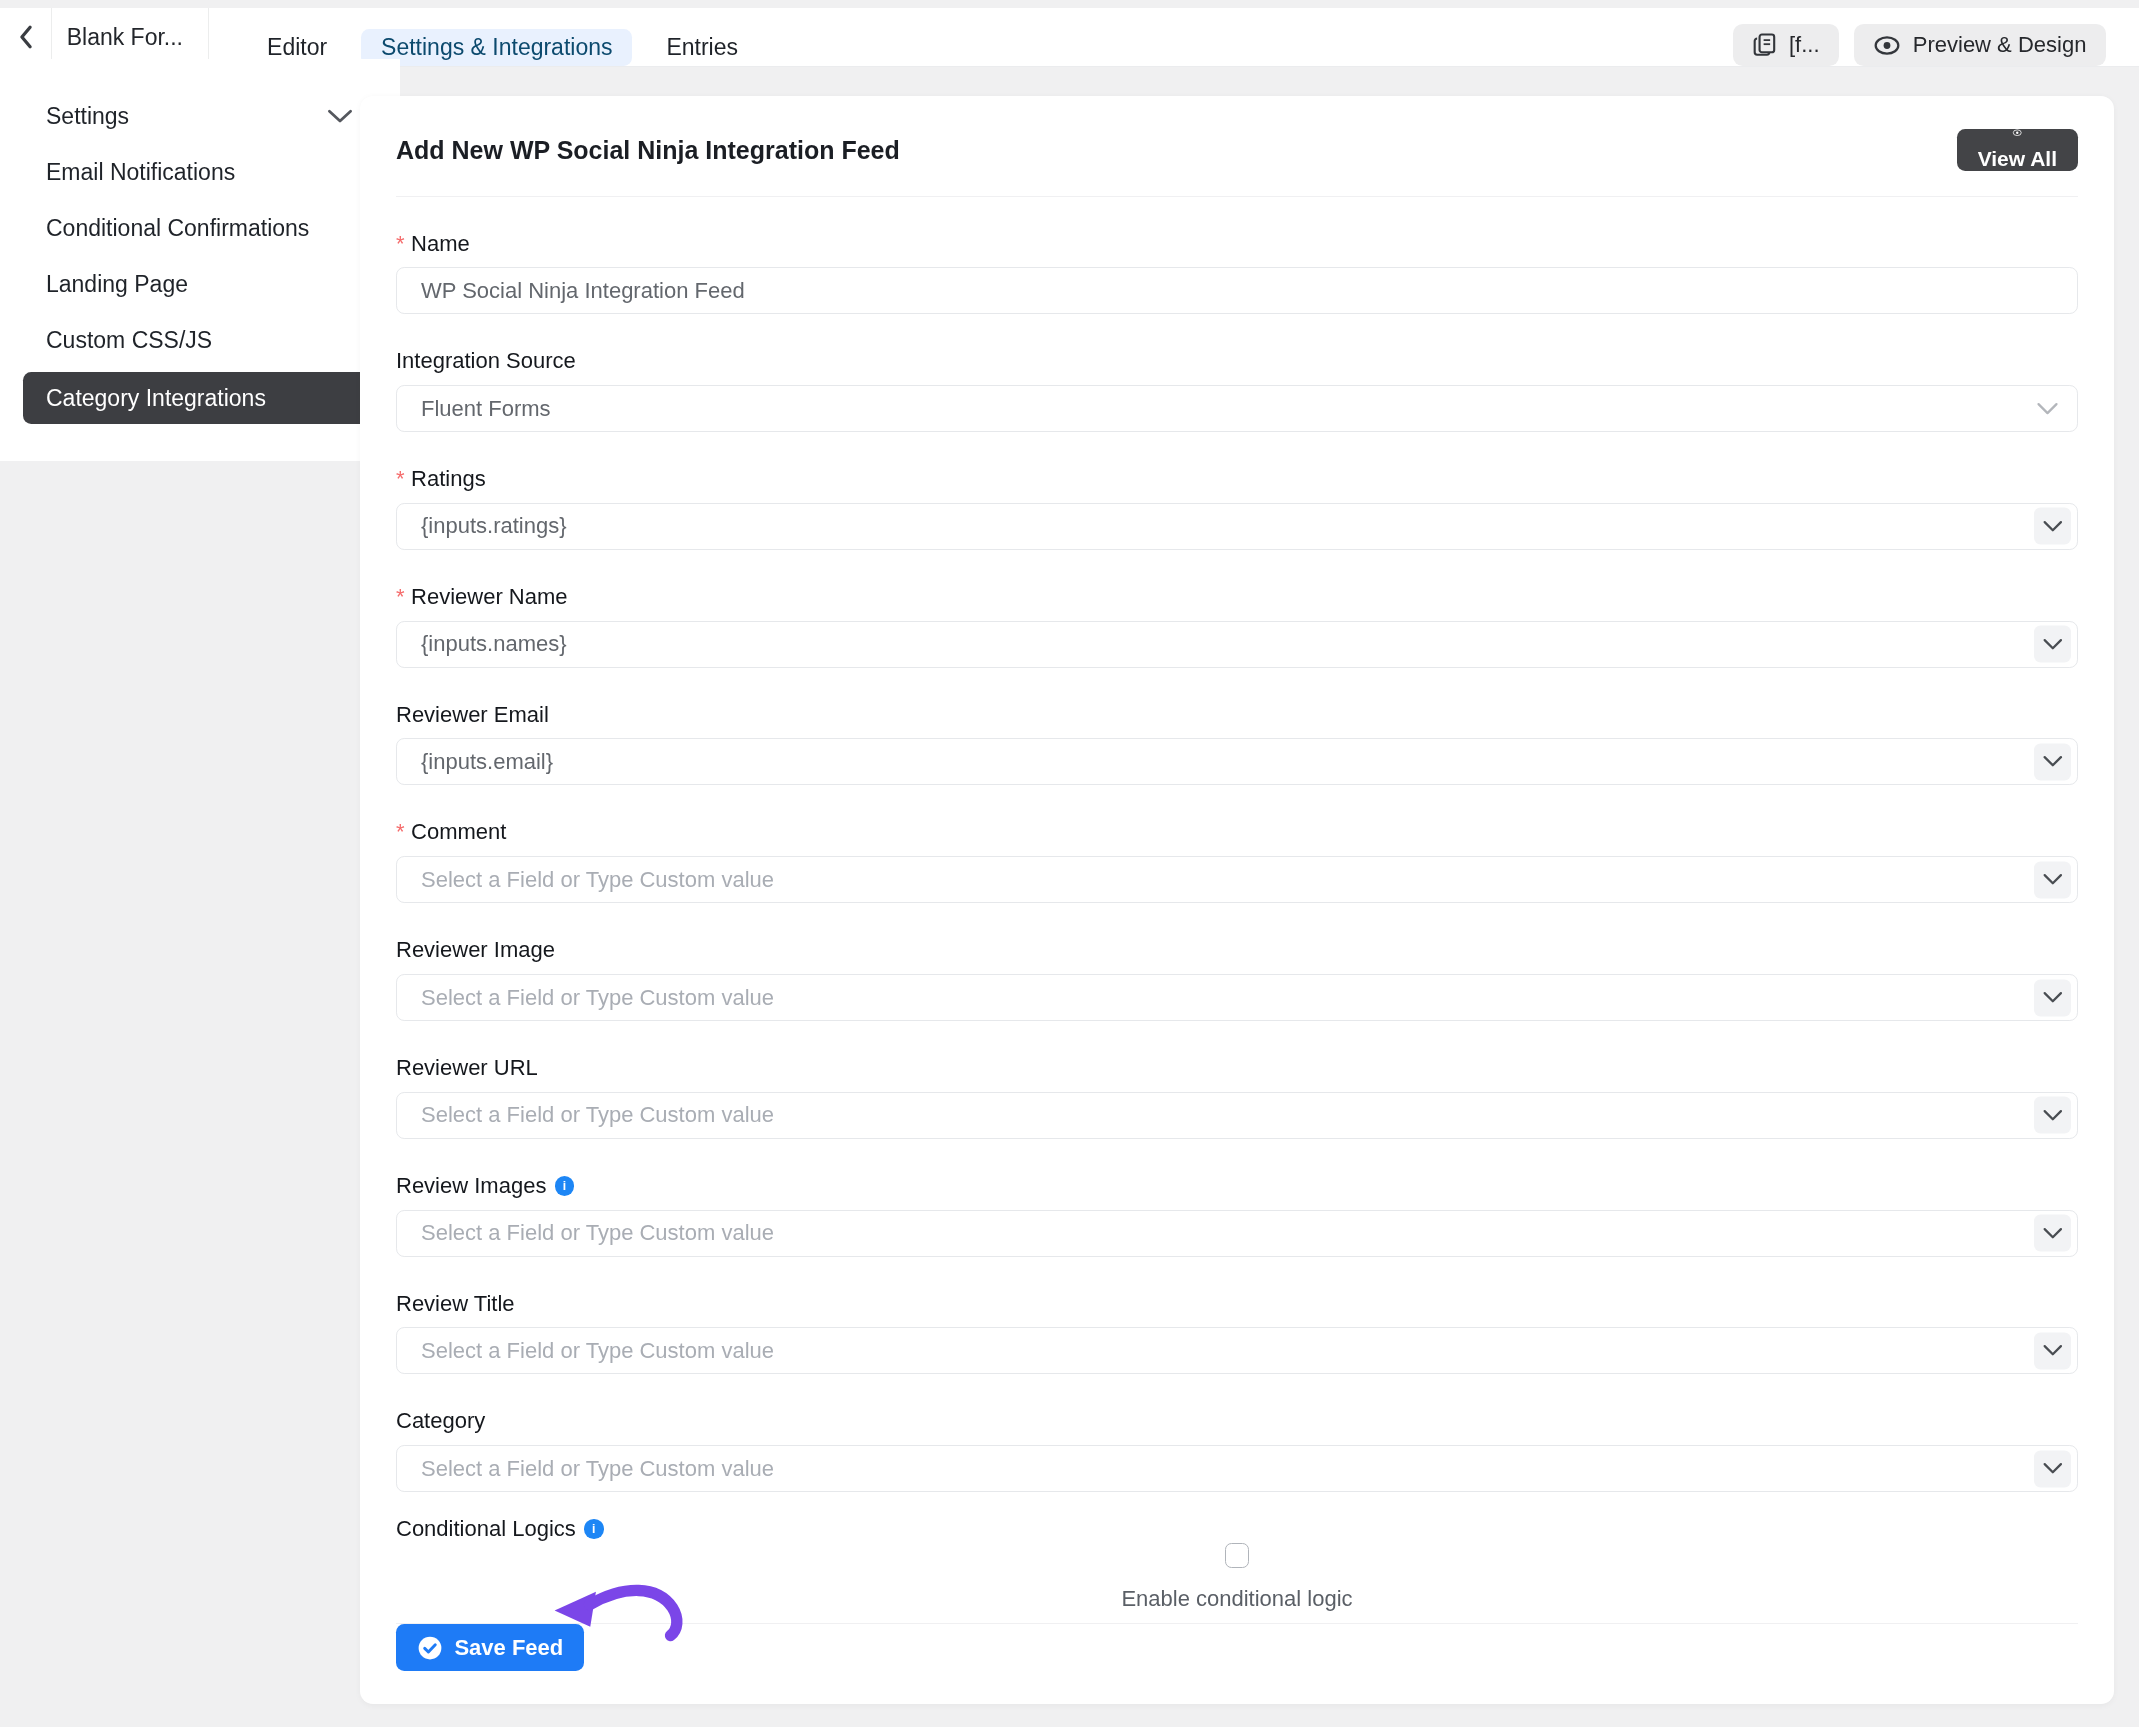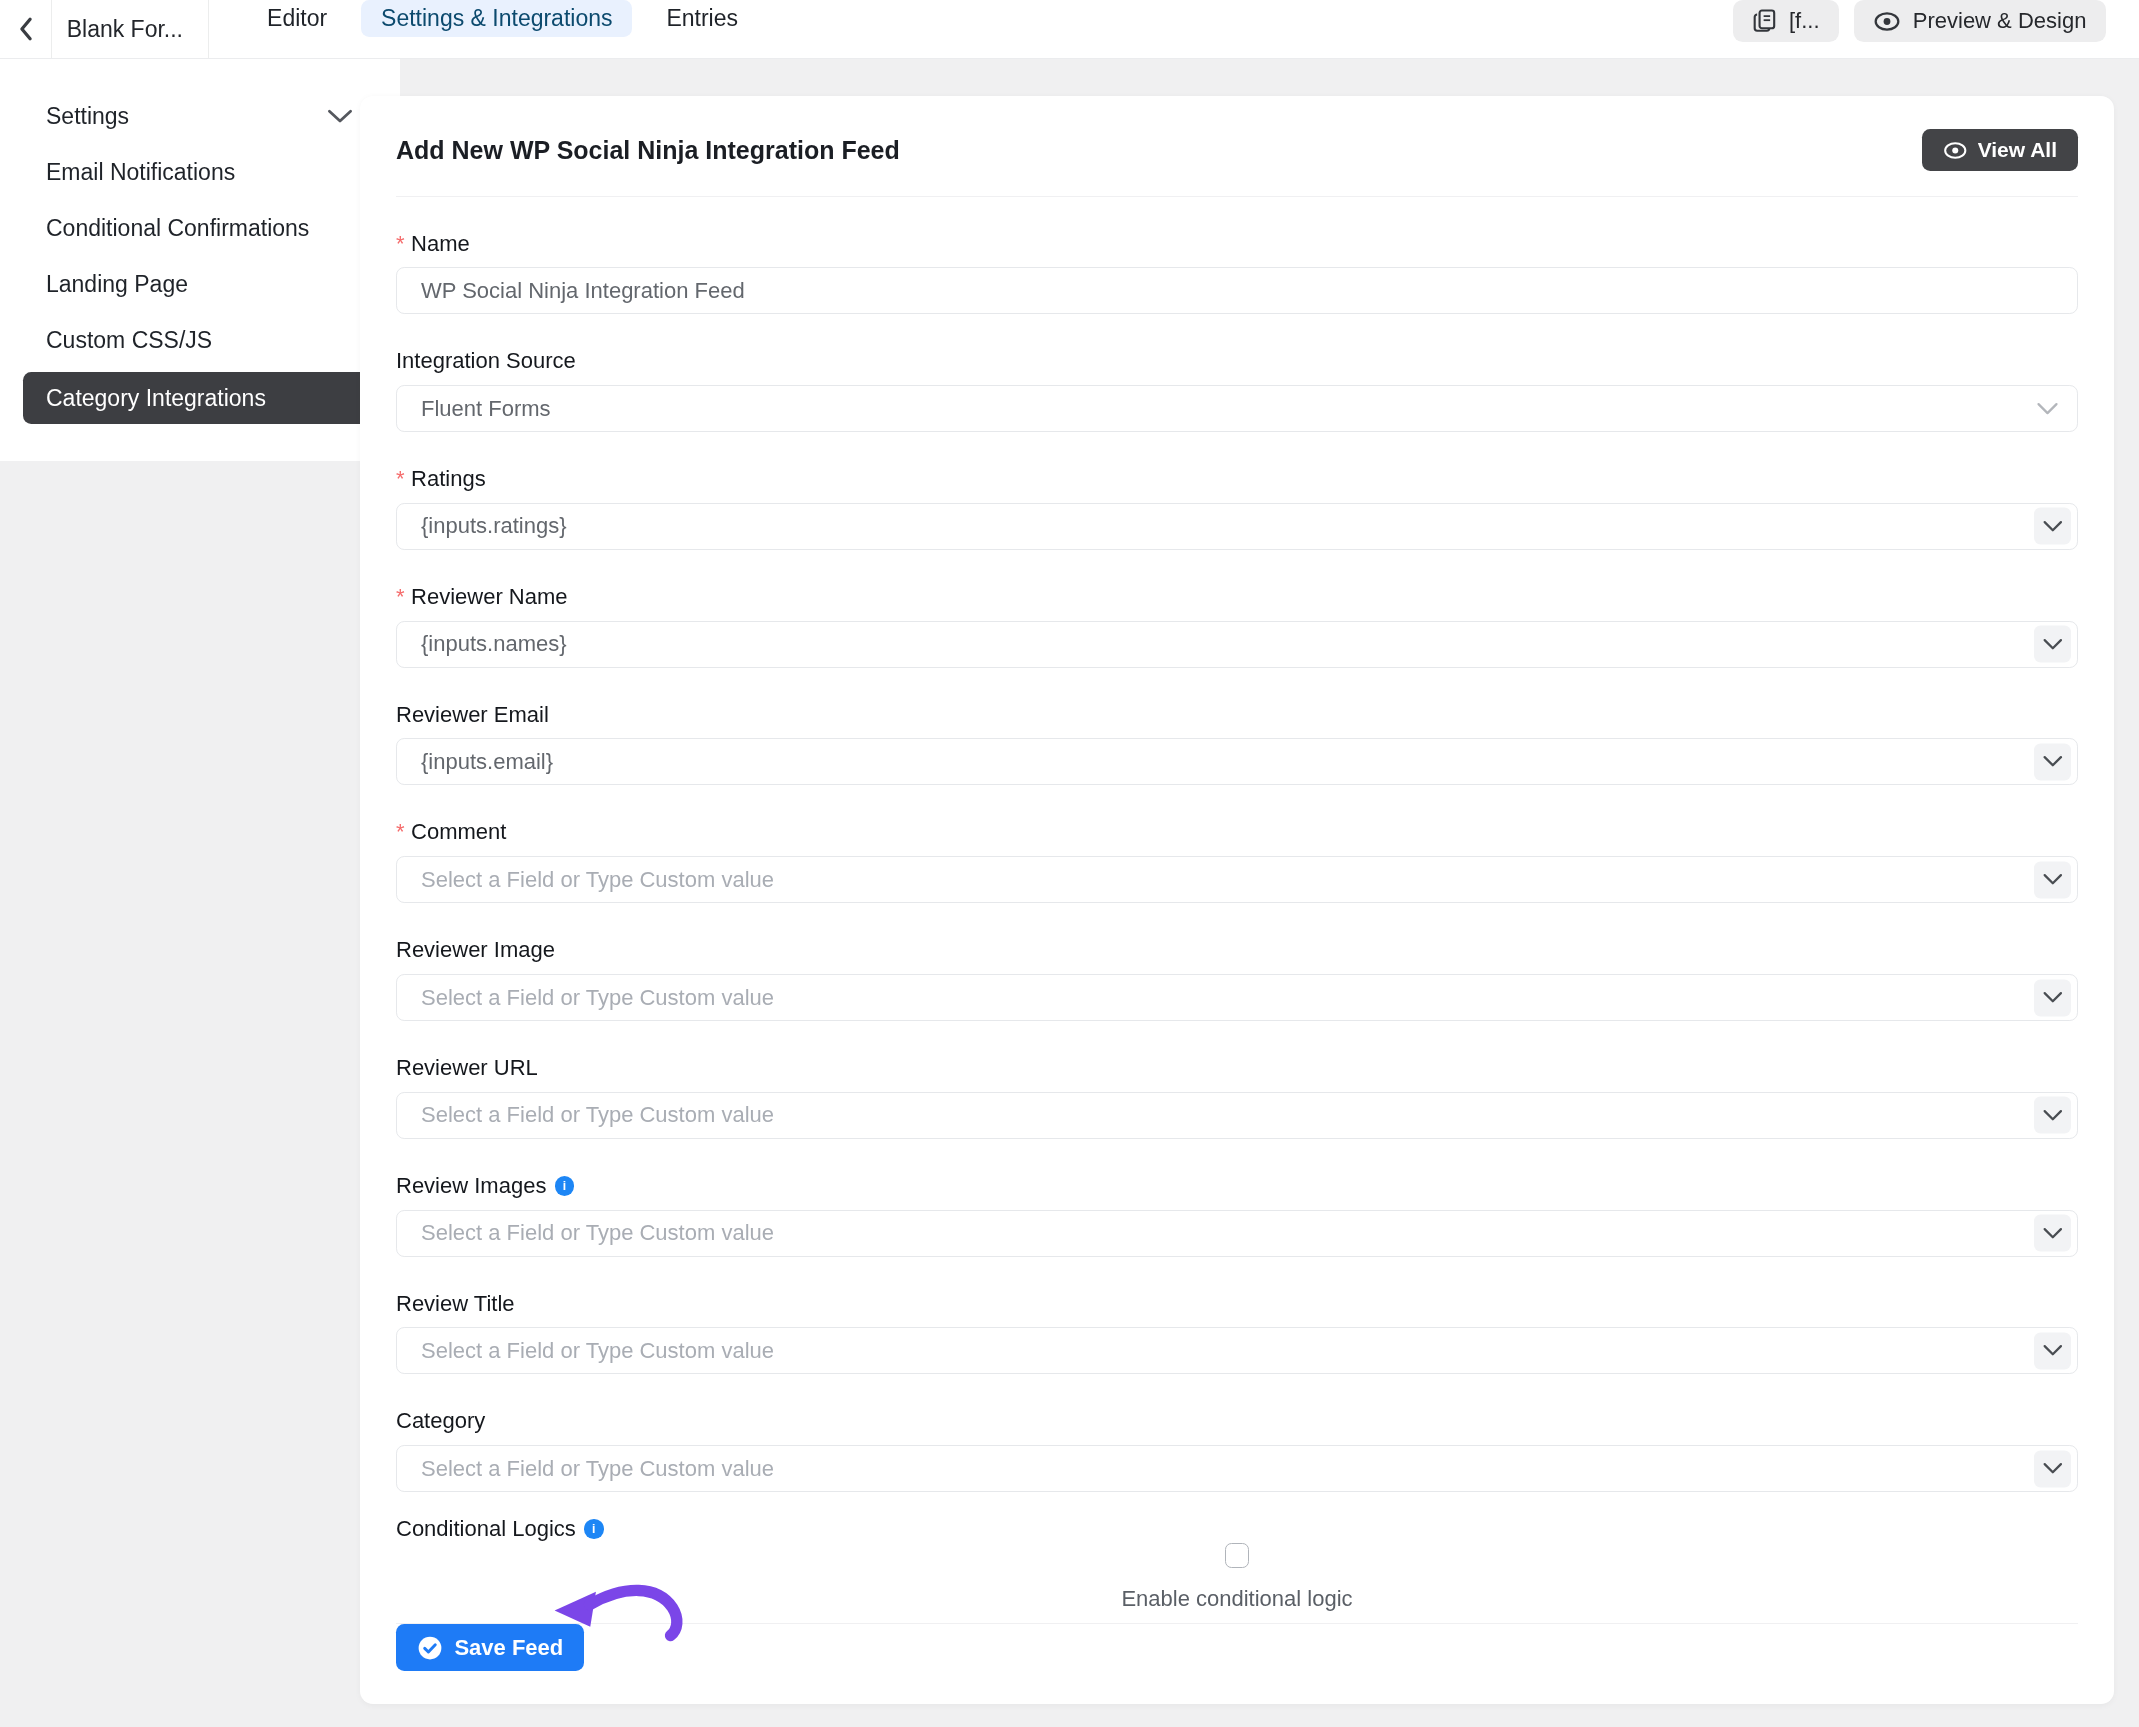--- a/index.html
+++ b/index.html
@@ -7,23 +7,23 @@
   body {
     position:relative;
     background:#f0f0f1;
     font-family:"Liberation Sans","DejaVu Sans",sans-serif;
     color:#1f2329;
     overflow:hidden;
   }
 
   
   .topbar {
-    position:absolute; top:0; left:0; right:0; height:59px;
+    position:absolute; top:8px; left:0; right:0; height:59px;
     background:#ffffff; border-bottom:1.6px solid #ebecee;
-    display:flex; align-items:flex-start;
+    display:flex; align-items:flex-end;
   }
   .back-cell {
     width:52px; height:100%; display:flex; align-items:center; justify-content:center;
     border-right:1.6px solid #eceded; cursor:pointer; background:#fff;
   }
   .title-cell {
     height:100%; display:flex; align-items:center;
     padding:0 24.5px 0 14.7px; border-right:1.6px solid #eceded;
     font-size:23px; color:#23262b;
   }
@@ -65,21 +65,21 @@
     padding:0 36px 33px 36px;
   }
   .card-head {
     display:flex; align-items:center; justify-content:space-between;
     padding:33px 0 24.5px 0; border-bottom:1.6px solid #f0f0f2;
   }
   .card-title { font-size:25px; font-weight:700; color:#1b1e24; }
   .viewall-btn {
     height:42px; display:flex; align-items:center; gap:10.6px; padding:0 21px;
     background:#434447; border-radius:8.2px; color:#fff; font-size:21px; font-weight:600;
-    border:none; cursor:pointer;
+    border:none; cursor:pointer;flex-direction:column;
   }
 
   
   .group { margin-top:33px; }
   .lbl { display:flex; align-items:center; height:28px; font-size:22px; font-weight:500; color:#15181d; }
   .star { display:none; color:#f56c6c; margin-right:6.5px; font-size:22px; }
   .group[data-required="true"] .star { display:inline; }
   .info-icon {
     display:none; width:19.6px; height:19.6px; border-radius:50%; background:#1d86f5;
     color:#fff; font-size:12.2px; font-weight:700; margin-left:8.2px;

